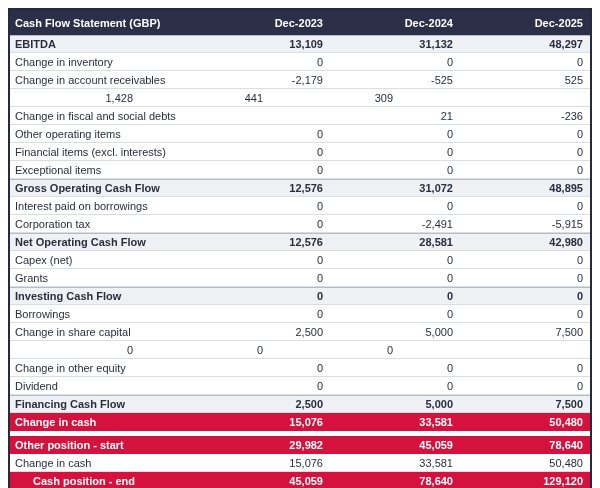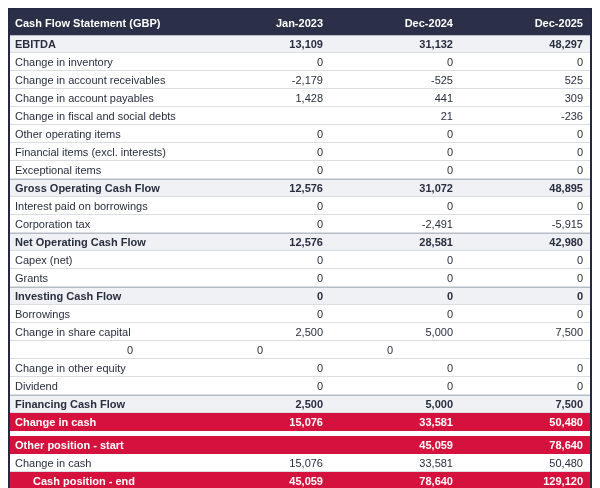--- a/index.html
+++ b/index.html
@@ -68,21 +68,21 @@
     padding-right: 7px;
     white-space: nowrap;
   }
 </style>
 </head>
 <body>
 
 <div class="statement">
   <div class="hrow">
     <div class="label">Cash Flow Statement (GBP)</div>
-    <div class="val">Jan-2023</div>
+    <div class="val">Dec-2023</div>
     <div class="val">Dec-2024</div>
     <div class="val">Dec-2025</div>
   </div>
   <div id="tbody">
       <div class="row subtotal">
         <div class="label">EBITDA</div>
         <div class="val">13,109</div>
         <div class="val">31,132</div>
         <div class="val">48,297</div>
       </div>
@@ -92,21 +92,20 @@
         <div class="val">0</div>
         <div class="val">0</div>
       </div>
       <div class="row normal">
         <div class="label">Change in account receivables</div>
         <div class="val">-2,179</div>
         <div class="val">-525</div>
         <div class="val">525</div>
       </div>
       <div class="row normal">
-        <div class="label">Change in account payables</div>
         <div class="val">1,428</div>
         <div class="val">441</div>
         <div class="val">309</div>
       </div>
       <div class="row normal">
         <div class="label">Change in fiscal and social debts</div>
         <div class="val">21</div>
         <div class="val">-236</div>
       </div>
       <div class="row normal">
@@ -206,20 +205,21 @@
       </div>
       <div class="row highlight">
         <div class="label">Change in cash</div>
         <div class="val">15,076</div>
         <div class="val">33,581</div>
         <div class="val">50,480</div>
       </div>
       <div class="spacer"></div>
       <div class="row highlight">
         <div class="label">Other position - start</div>
+        <div class="val">29,982</div>
         <div class="val">45,059</div>
         <div class="val">78,640</div>
       </div>
       <div class="row normal">
         <div class="label">Change in cash</div>
         <div class="val">15,076</div>
         <div class="val">33,581</div>
         <div class="val">50,480</div>
       </div>
       <div class="row highlight">

